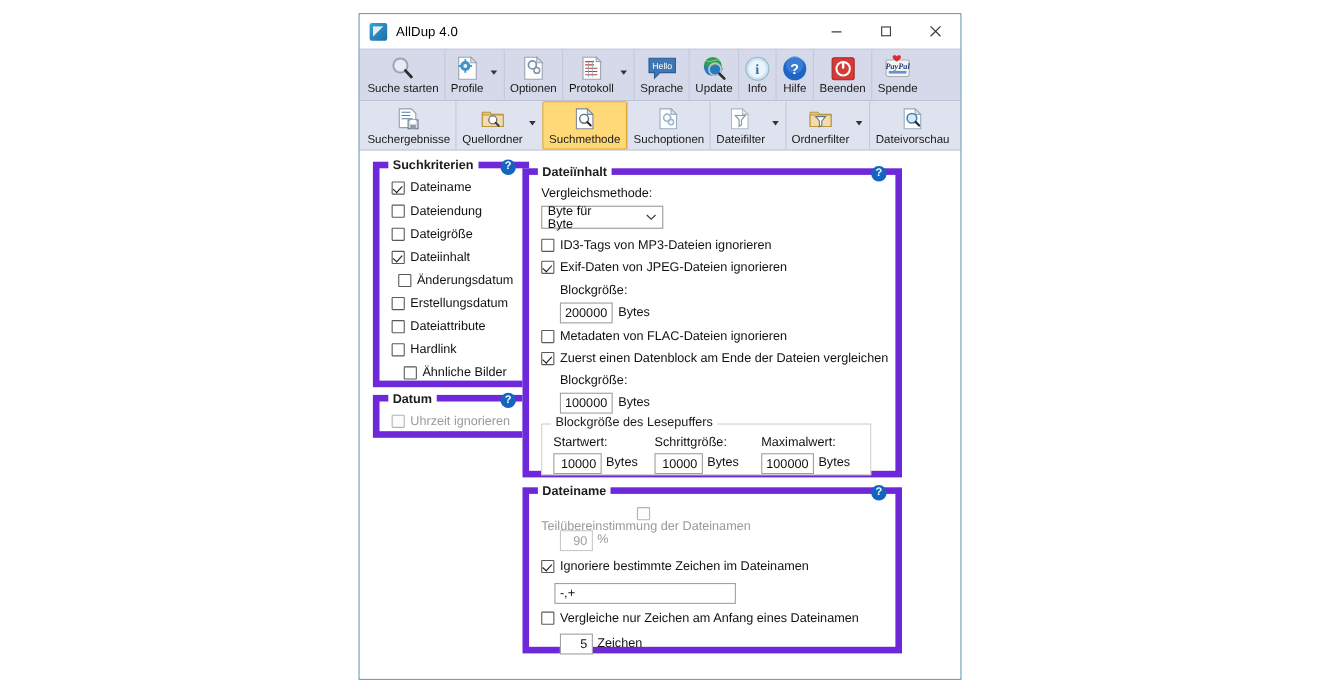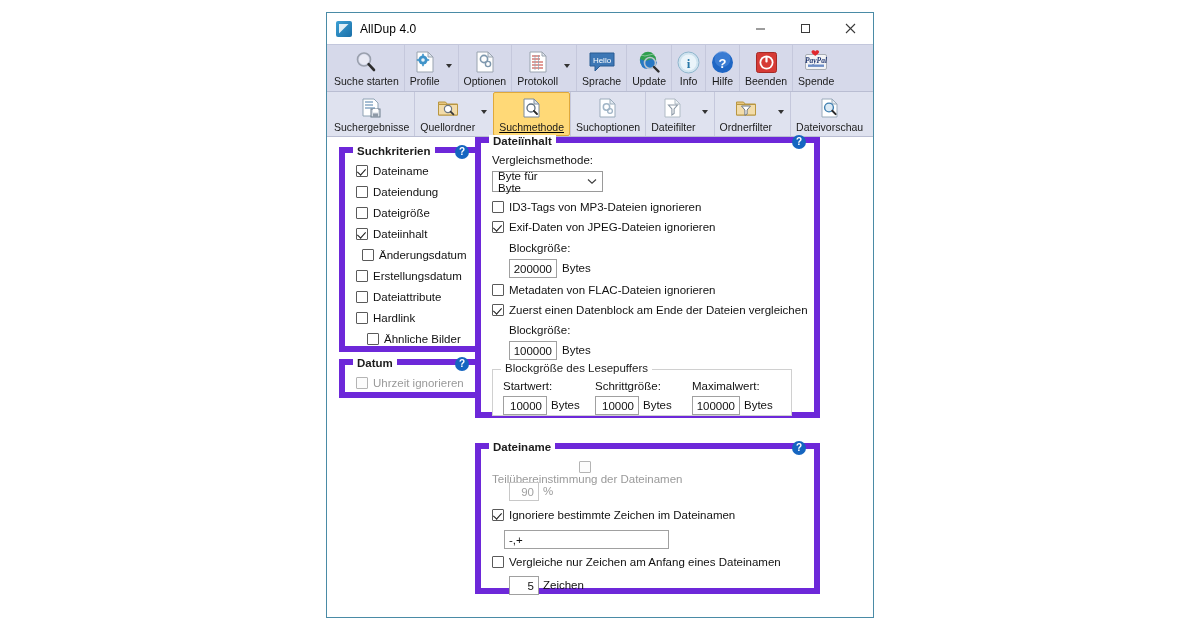--- a/index.html
+++ b/index.html
@@ -54,21 +54,21 @@
   }
   .tb-split > .tb-item{border-left:none;}
   .caret{
     width:0;height:0;border-left:3px solid transparent;border-right:3px solid transparent;
     border-top:4px solid #333;margin:0 4px 4px 1px;align-self:center;
   }
   
   .tb2{height:44px;flex:0 0 44px;background:#dfe2ef;border-bottom:1px solid #b9bdd2;border-top:none;}
   .tb2 .tb-item .lbl{font-size:10.5px;}
   .tb-item.selected{
-    background:#ffd977;border:1px solid #e0a93a;border-radius:2px;text-decoration:underline;
+    background:#ffd977;border:1px solid #e0a93a;border-radius:2px;
   }
   
   .content{flex:1 1 auto;background:#ffffff;position:relative;}
   .group{
     position:absolute;border:6px solid #6d28d9;background:#ffffff;box-sizing:border-box;
   }
   .group > .gtitle{
     position:absolute;top:-8px;left:8px;background:#ffffff;padding:0 4px;
     font-size:11.5px;font-weight:bold;color:#1c1c1c;white-space:nowrap;
   }
@@ -429,21 +429,21 @@
 
     <div class="group" style="left:12px;top:222px;width:142px;height:39px;">
       <div class="gtitle">Datum</div>
       <div class="help" style="right:6px;top:-8px;">?</div>
       <div class="cb-row disabled" style="left:11px;top:12px;">
         <span class="cb disabled"></span>
         <span>Uhrzeit ignorieren</span>
       </div>
     </div>
 
-    <div class="group" style="left:148px;top:0;width:345px;height:281px;">
+    <div class="group" style="left:148px;top:16px;width:345px;height:281px;">
       <div class="gtitle">Dateiïnhalt</div>
       <div class="help" style="right:8px;top:-8px;">?</div>
 
       <div class="lbl-static" style="left:11px;top:11px;">Vergleichsmethode:</div>
 
       <div class="combo" style="left:11px;top:28px;width:111px;">
         <span>Byte für Byte</span>
         <span class="arrow">
           <svg width="10" height="7" viewBox="0 0 10 7">
               <path d="M1 1.5 L5 5.2 L9 1.5" fill="none" stroke="#3c3c3c" stroke-width="1.1"></path>

